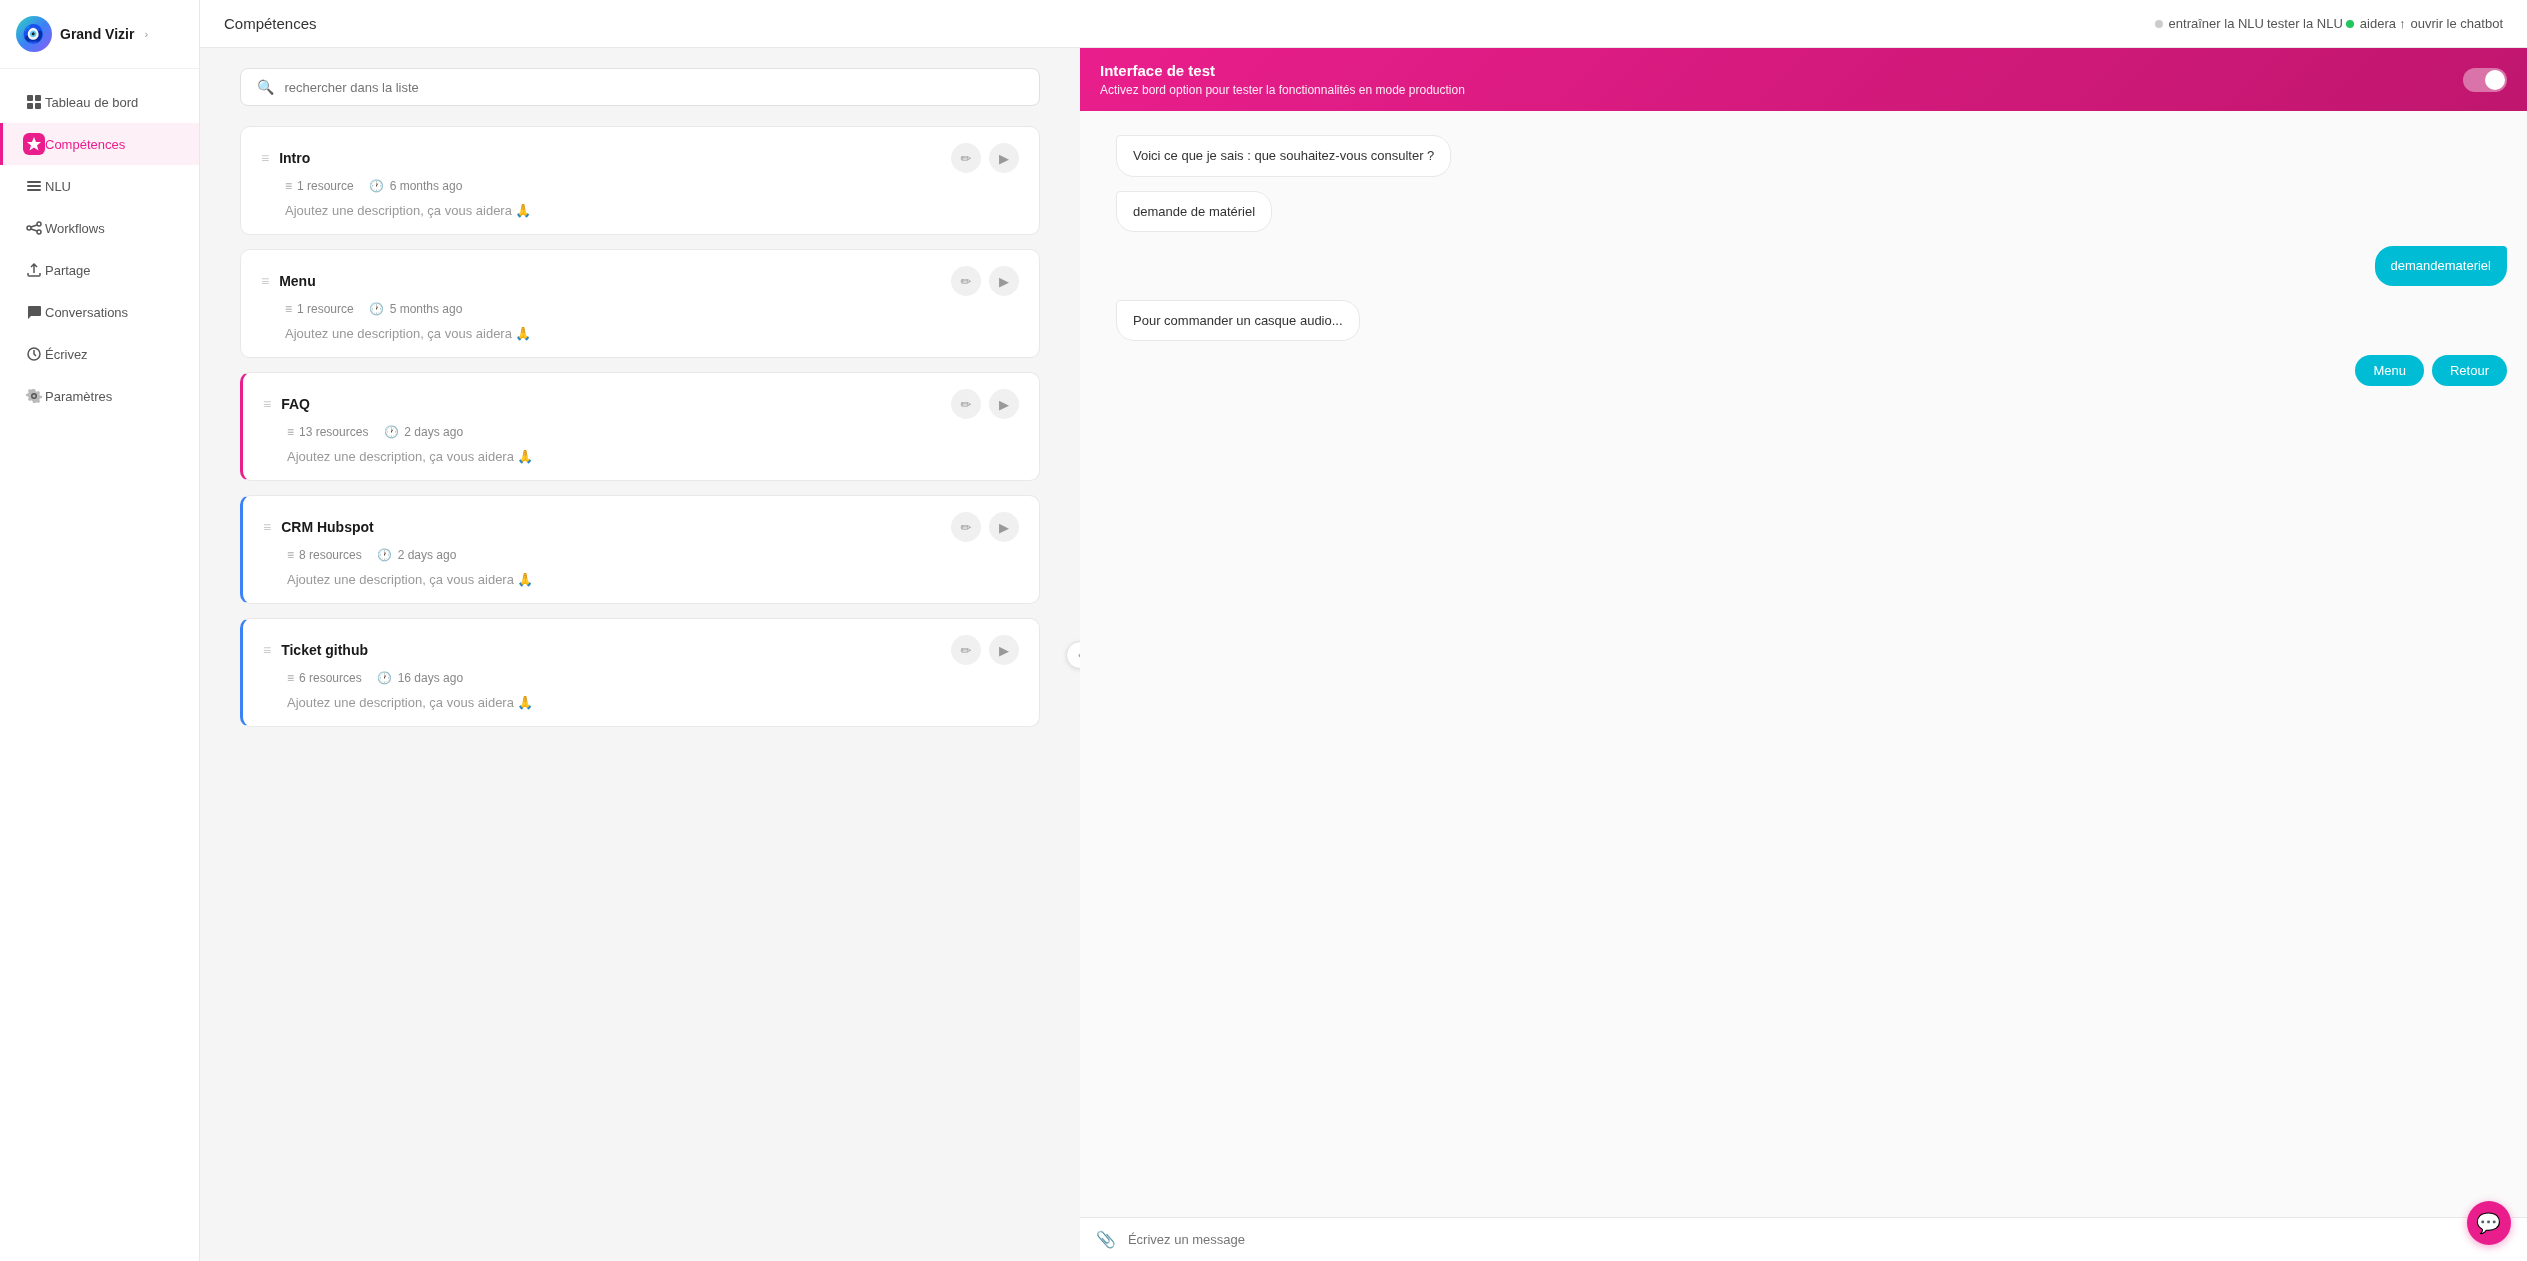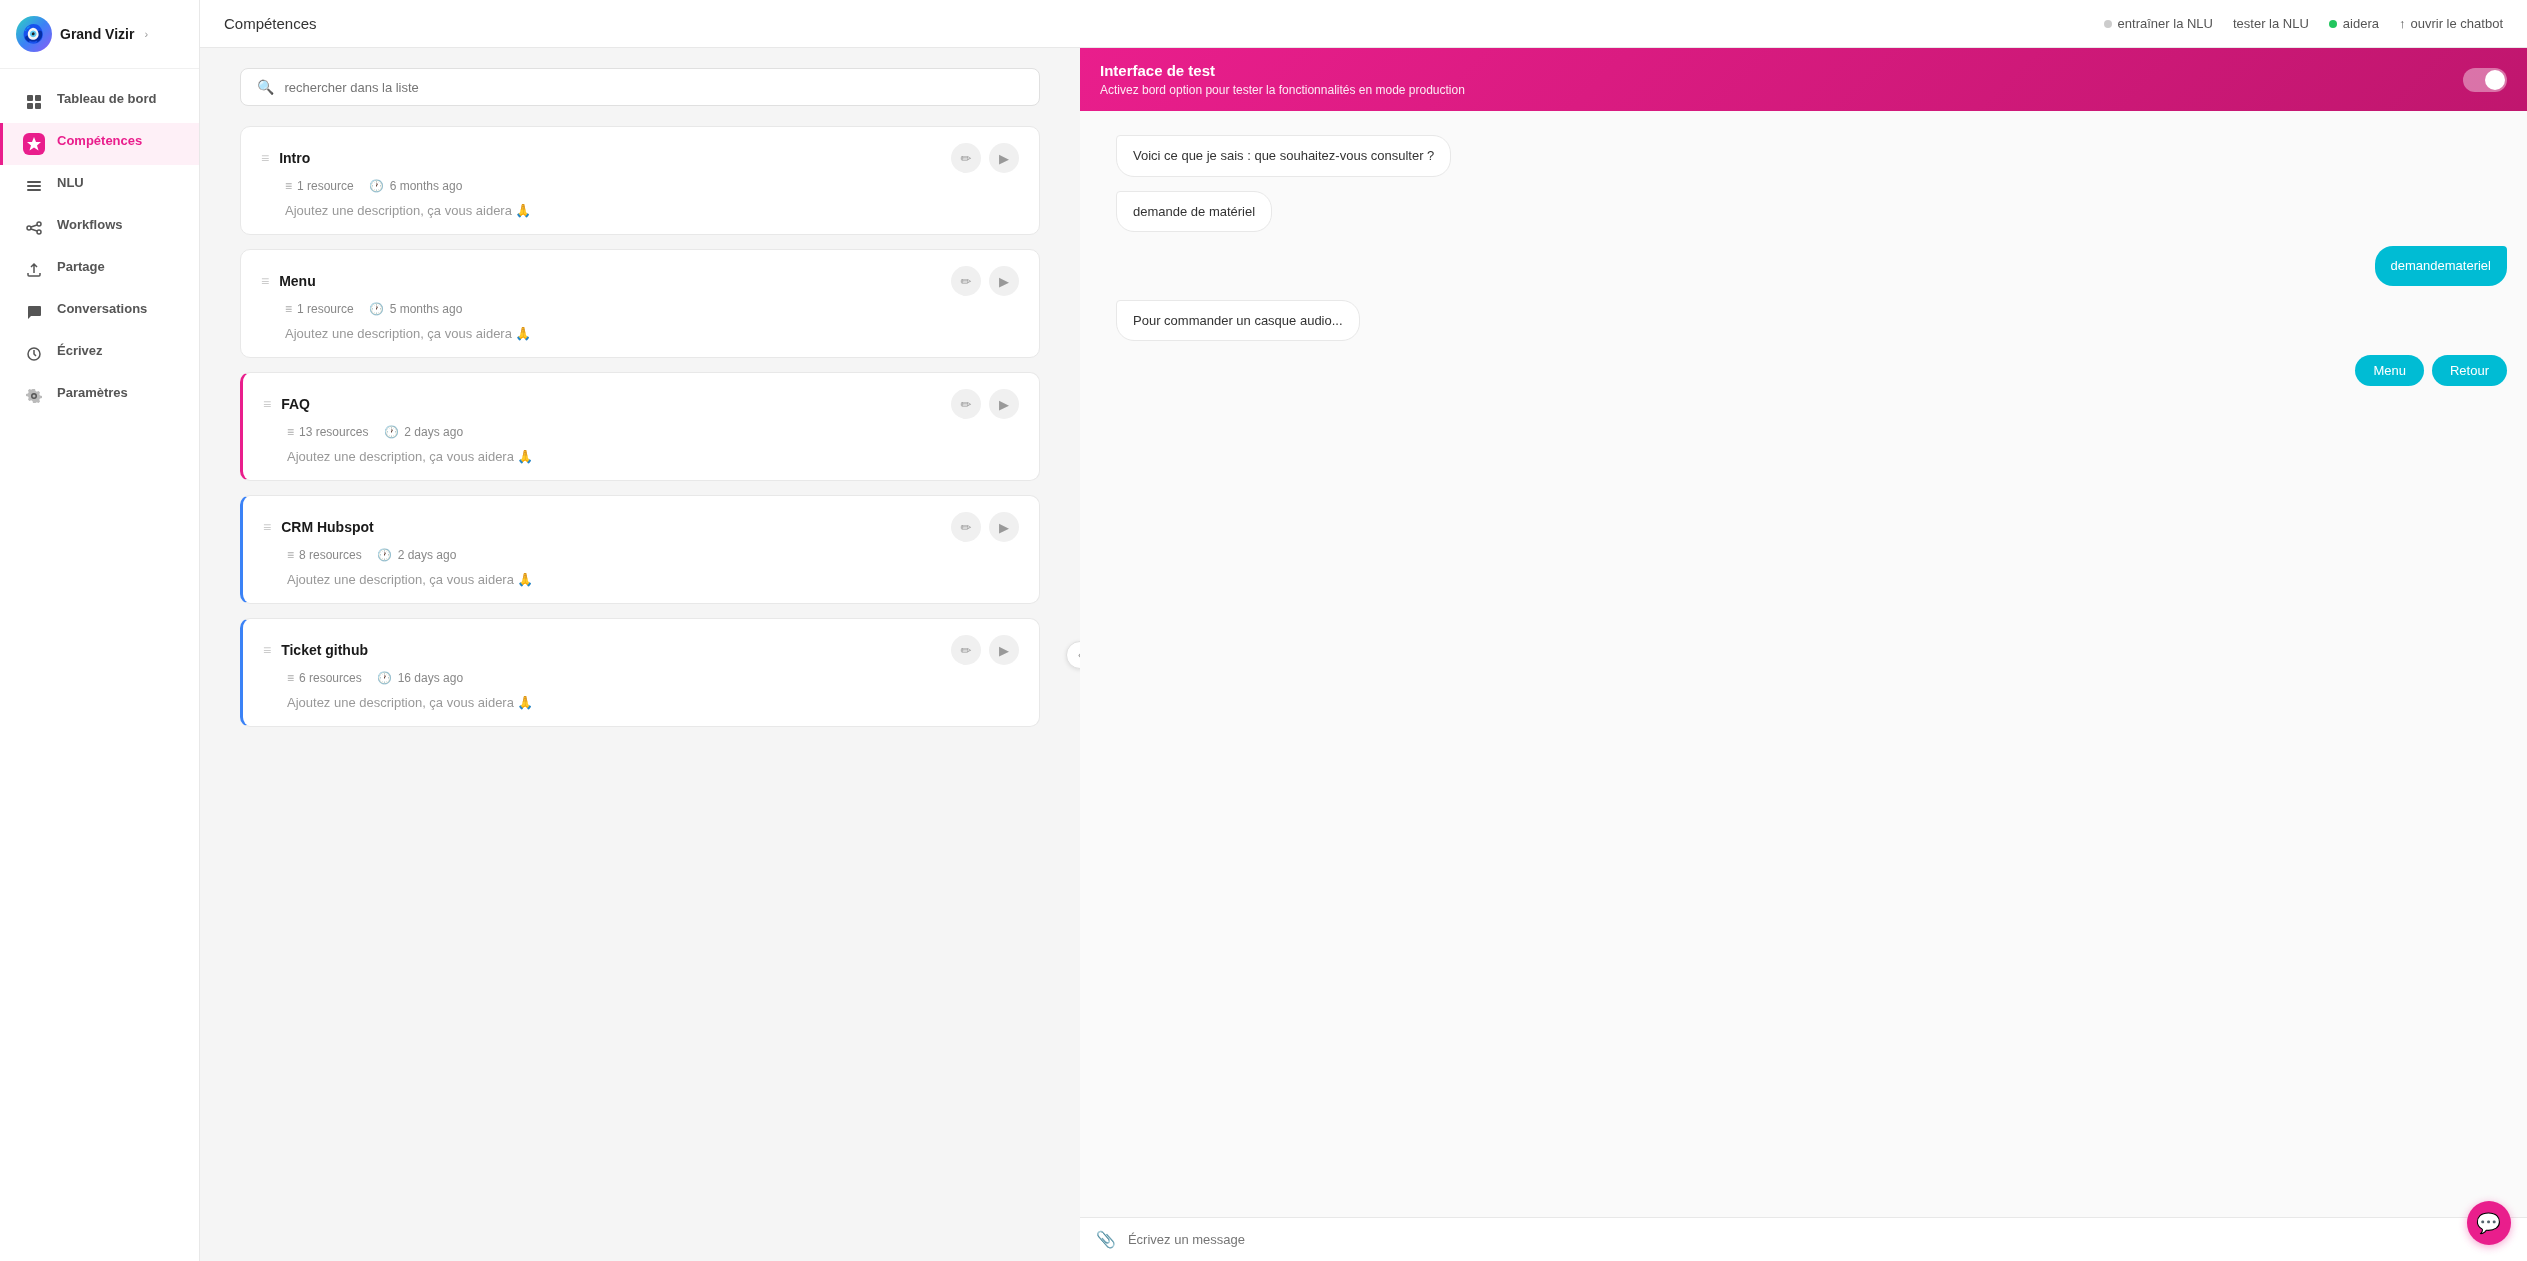--- a/index.html
+++ b/index.html
@@ -41,30 +41,28 @@
     }
     .sidebar-icons {
       display: flex;
       flex-direction: column;
       align-items: flex-start;
       padding: 12px 0;
       gap: 0;
     }
     .sidebar-item {
       display: flex;
-      align-items: flex-start;
-      gap: 12px;
+      align-items: center;
       padding: 10px 20px;
       width: 100%;
       cursor: pointer;
       color: #555;
       font-size: 13px;
       border-left: 3px solid transparent;
       transition: all 0.15s;
-      font-weight: bold;
     }
     .sidebar-item.active {
       color: #e91e8c;
       border-left-color: #e91e8c;
       background: #fef0f7;
     }
     .sidebar-item .icon-wrap {
       width: 22px; height: 22px;
       display: flex; align-items: center; justify-content: center;
       font-size: 15px;
@@ -83,21 +81,21 @@
     .header {
       background: #fff;
       border-bottom: 1px solid #e8e8e8;
       padding: 0 24px;
       height: 48px;
       display: flex;
       align-items: center;
       justify-content: space-between;
     }
     .header-title { font-size: 15px; font-weight: 500; color: #333; }
-    .header-actions { display: flex; align-items: center; gap: 20px; }
+    .header-actions { display: flex; align-items: center; gap: 3px; }
     .header-action {
       display: flex; align-items: center; gap: 6px;
       font-size: 13px; color: #555; cursor: pointer;
     }
     .dot { width: 8px; height: 8px; border-radius: 50%; background: #ccc; }
     .dot.green { background: #22c55e; }
     .publish-label { color: #555; }
     .open-chatbot { display: flex; align-items: center; gap: 5px; color: #555; cursor: pointer; }
     .open-chatbot .upload-icon { font-size: 13px; }
 

